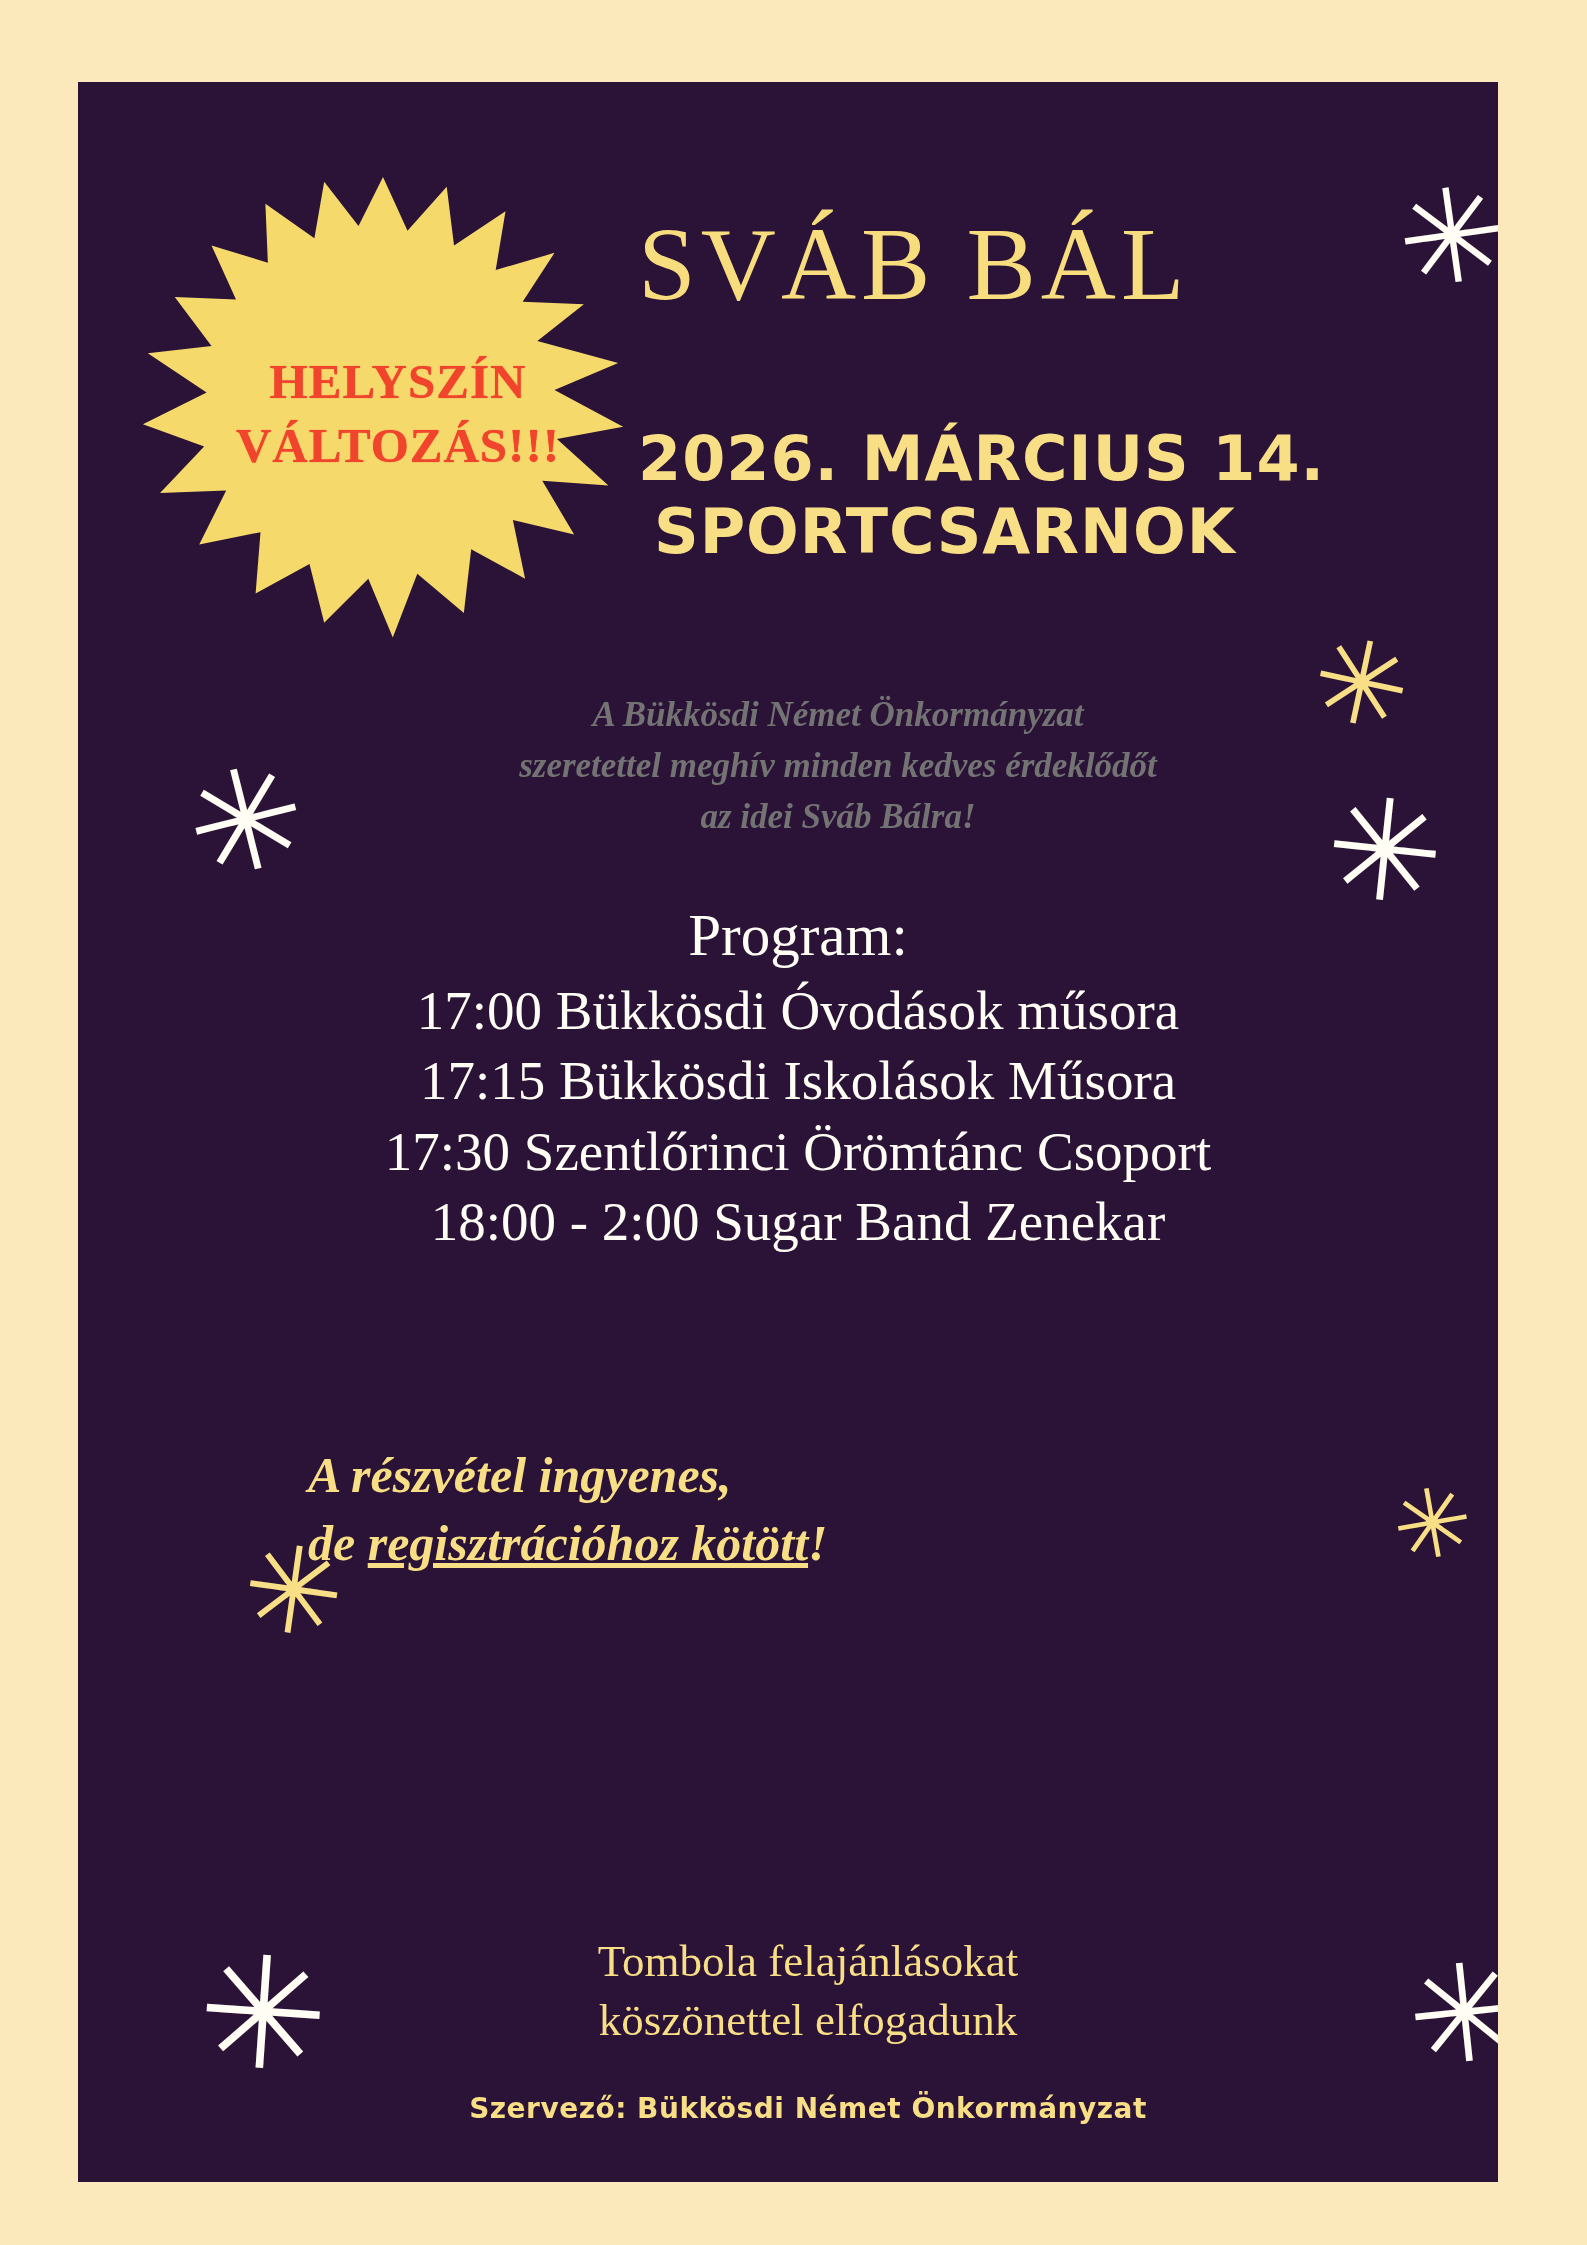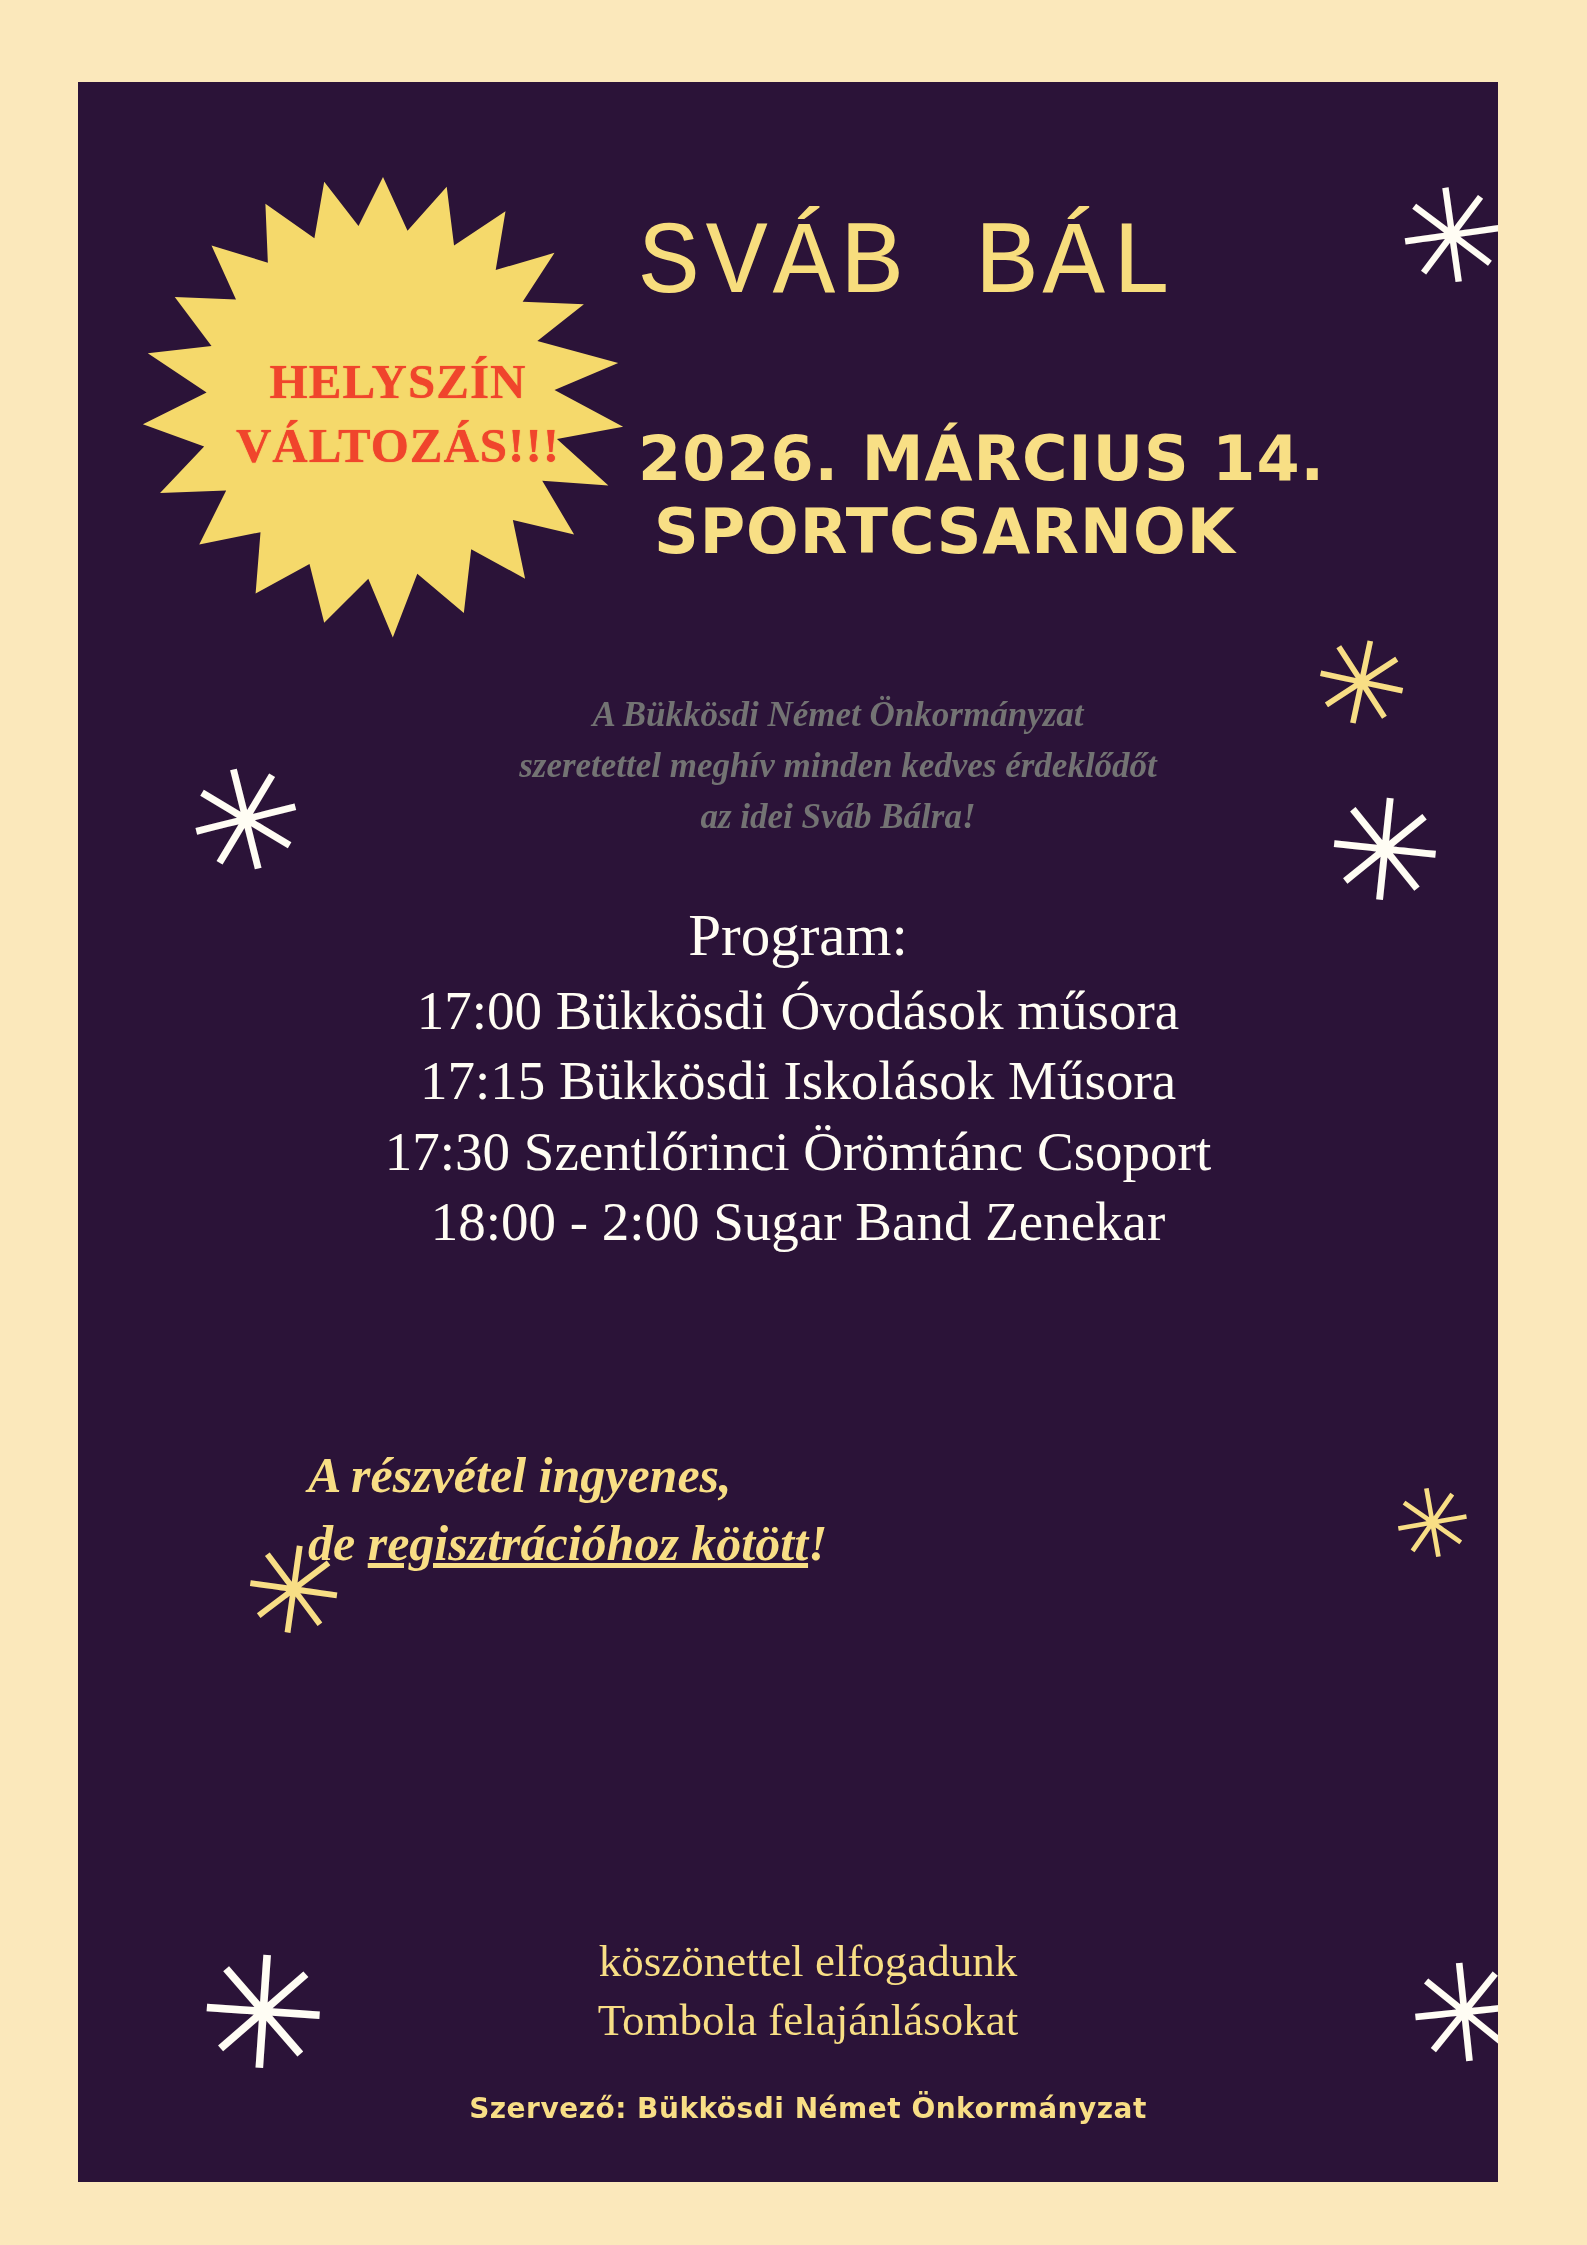--- a/index.html
+++ b/index.html
@@ -66,21 +66,21 @@
     text-shadow: 0 0 1px #f0452c;
   }
 
   
   .headline {
     position: absolute;
     left: 560px;
     top: 130px;
     width: 760px;
     color: #f7dd7d;
-    font-family: Liberation Mono, monospace;
+    font-family: Liberation Serif, serif;
     font-size: 104px;
     letter-spacing: 5px;
     line-height: 1;
   }
 
   .datebox {
     position: absolute;
     left: 560px;
     top: 340px;
     width: 780px;
@@ -239,20 +239,20 @@
 
     <div class="free-note">
       <div>A részvétel ingyenes,</div>
       <div>
         <span>de </span><u>regisztrációhoz kötött</u><span>!</span>
       </div>
     </div>
 
 
     <div class="tombola">
+      <div>Tombola felajánlásokat</div>
       <div>köszönettel elfogadunk</div>
-      <div>Tombola felajánlásokat</div>
     </div>
 
     <div class="organizer">Szervező: Bükkösdi Német Önkormányzat</div>
 
   </div>
 </div>
 
 </body></html>

